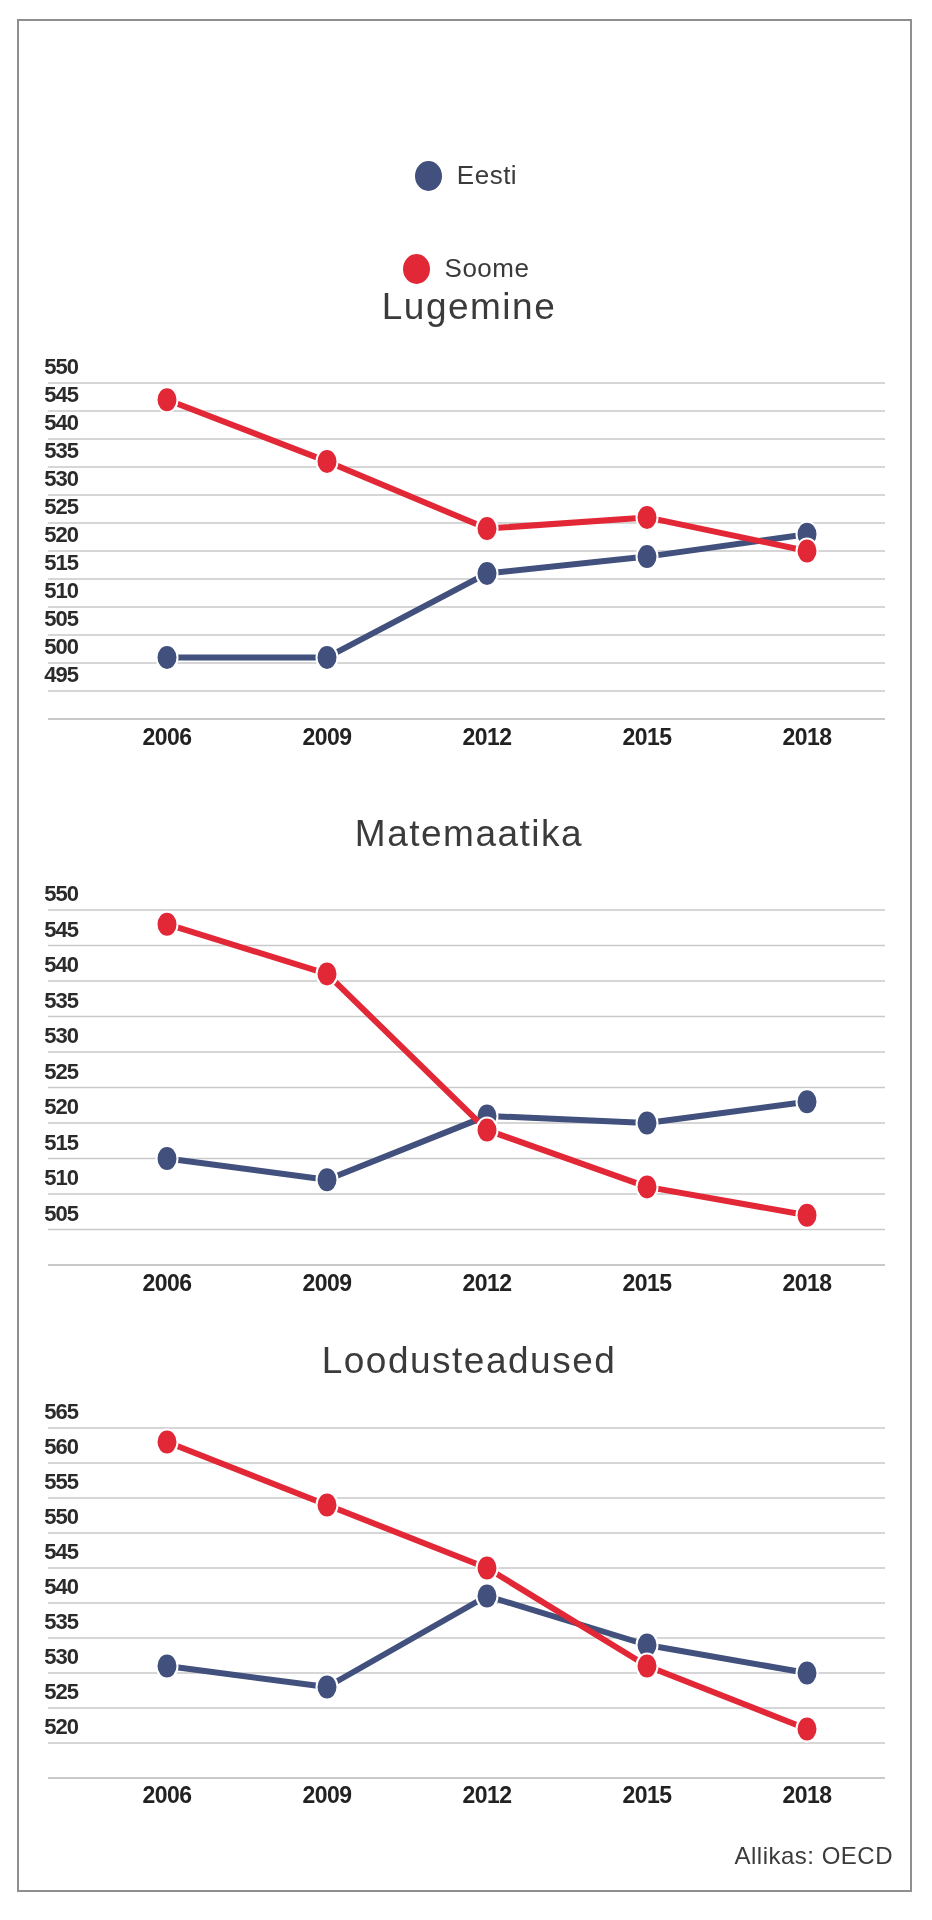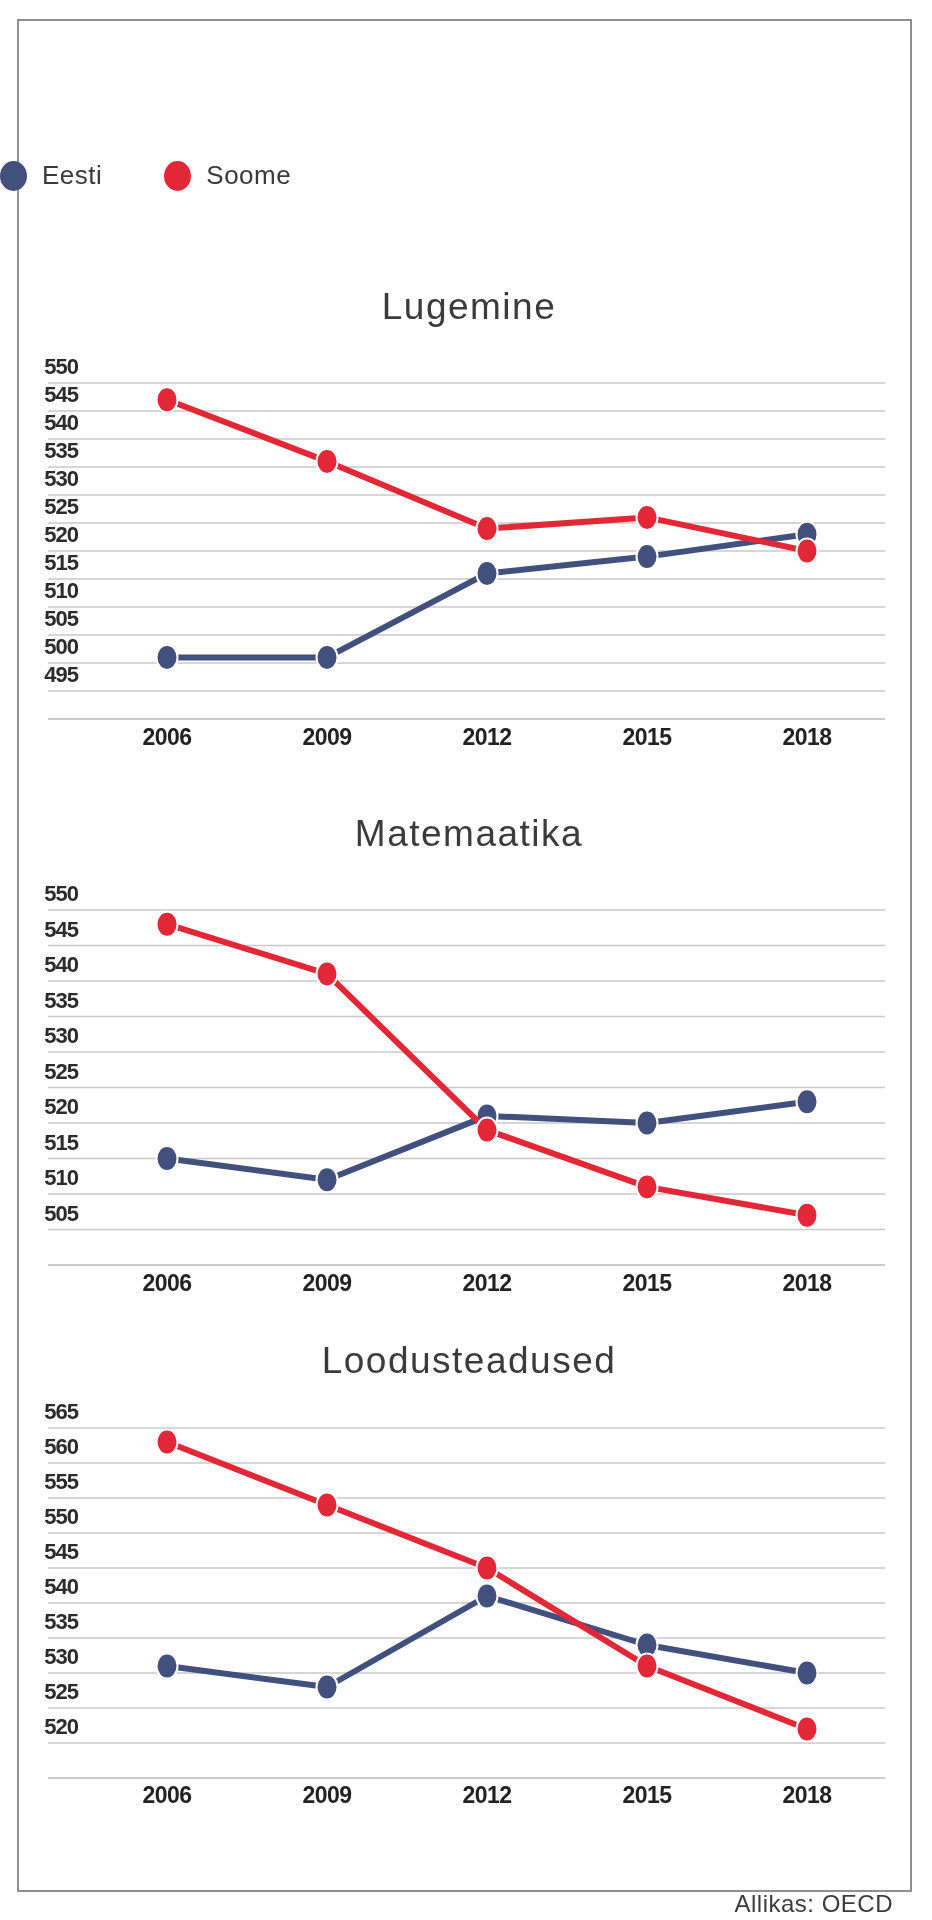--- a/index.html
+++ b/index.html
@@ -3,29 +3,29 @@
 <meta charset="utf-8">
 <style>
   html,body{margin:0;padding:0;background:#fff;}
   .page{position:relative;width:932px;height:1920px;background:#ffffff;overflow:hidden;
         font-family:"Liberation Sans",sans-serif;}
   .frame{position:absolute;left:17px;top:19px;width:895px;height:1873px;
          border:2px solid #8f8f8f;background:#fff;box-sizing:border-box;}
   .main-title{position:absolute;left:0;right:0;top:57px;text-align:center;
               font-size:35px;font-weight:800;letter-spacing:-0.2px;line-height:1;}
   .legend{position:absolute;left:0;right:0;top:160px;display:flex;
-          align-items:center;gap:62px;}
+          justify-content:center;align-items:center;gap:62px;flex-direction:column;}
   .legend-item{display:flex;align-items:center;gap:15px;}
   .legend-dot{width:27px;height:30px;border-radius:50%;}
   .legend-label{font-size:26px;color:#3a3a3a;letter-spacing:0.5px;}
   svg.chart{position:absolute;left:17px;overflow:visible;}
   #chart-0{top:270px;}
   #chart-1{top:790px;}
   #chart-2{top:1320px;}
-  .source{position:absolute;right:39px;top:1890px;font-size:24px;color:#3b3b3b;
+  .source{position:absolute;right:39px;top:1842px;font-size:24px;color:#3b3b3b;
           letter-spacing:0.5px;}
   .chart-title-text{font-size:37px;fill:#3b3b3b;letter-spacing:1.5px;}
   .ytick-text{font-size:22px;font-weight:700;fill:#2b2b2b;letter-spacing:-1px;}
   .xtick-text{font-size:23px;font-weight:700;fill:#222222;letter-spacing:-0.5px;}
 </style>
 </head>
 <body>
 
 <div class="page">
   <div class="frame" style="border-color: rgb(143, 143, 143);"></div>

